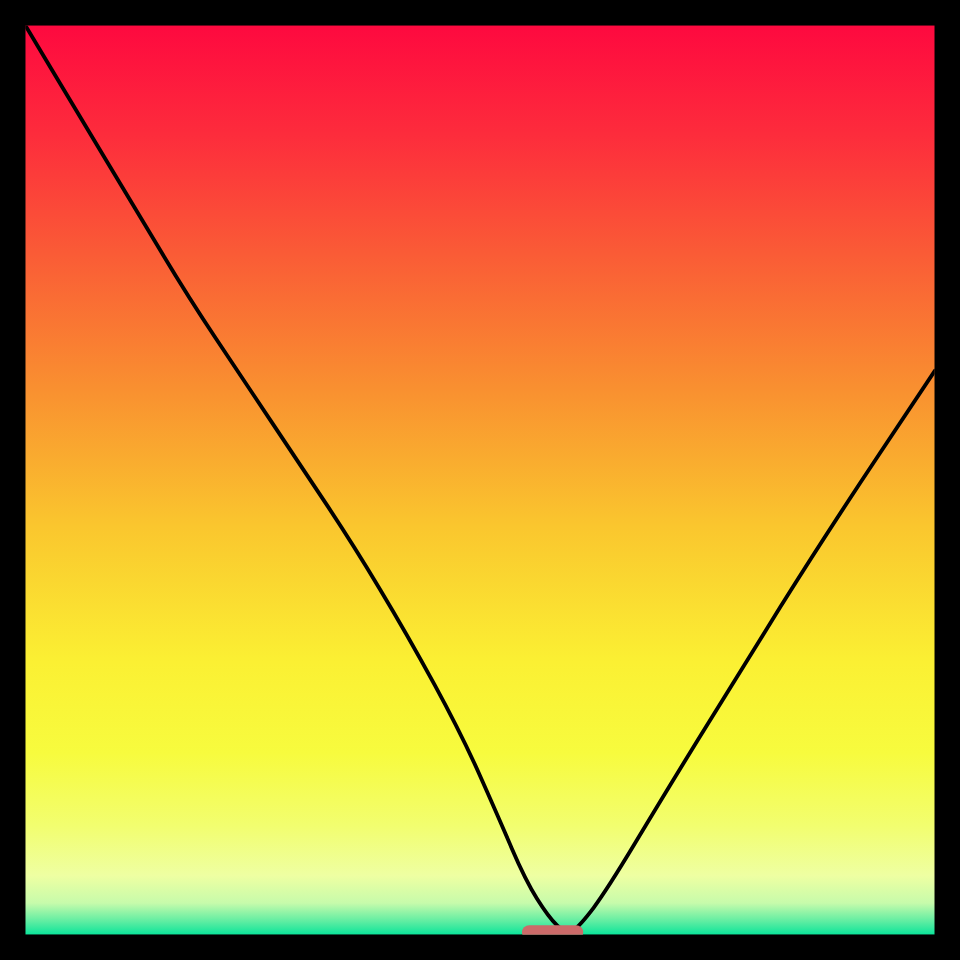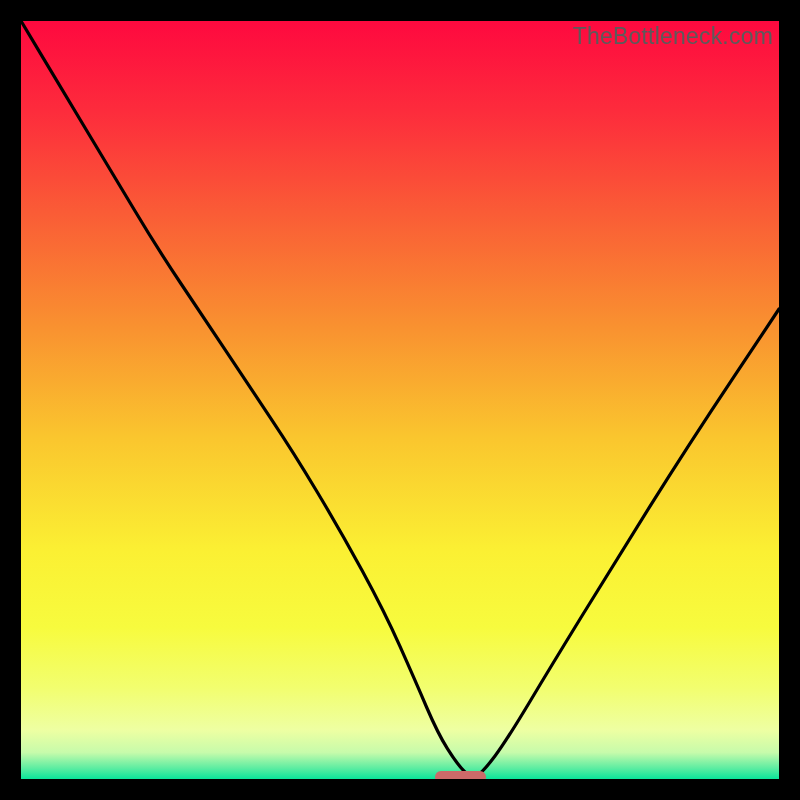--- a/index.html
+++ b/index.html
@@ -68,21 +68,20 @@
             <stop offset="88%" stop-color="#f2fe6f"></stop>
             <stop offset="93.5%" stop-color="#eeffa2"></stop>
             <stop offset="96.5%" stop-color="#c7fbab"></stop>
             <stop offset="98.5%" stop-color="#60eda2"></stop>
             <stop offset="100%" stop-color="#0ae49a"></stop>
           </linearGradient>
       </defs>
       <rect x="0" y="0" width="758" height="758" fill="url(#bg)"></rect>
     </svg>
 
-    <div class="watermark">TheBottleneck.com</div>
 
     <svg class="curve" viewBox="0 0 758 758" preserveAspectRatio="none">
       <path id="curvePath" d="M 0.0 0.0 Q 0.0 0.0 22.7 37.9 Q 45.5 75.8 68.2 113.7 Q 91.0 151.6 113.7 189.5 Q 136.4 227.4 159.2 261.5 Q 181.9 295.6 204.7 329.7 Q 227.4 363.8 250.1 397.9 Q 272.9 432.1 295.6 470.0 Q 318.4 507.9 341.1 549.5 Q 363.8 591.2 379.0 625.4 Q 394.2 659.5 405.5 686.0 Q 416.9 712.5 426.4 727.7 Q 435.8 742.8 443.4 750.4 Q 451.0 758.0 456.7 754.2 Q 462.4 750.4 473.8 735.3 Q 485.1 720.1 507.9 682.2 Q 530.6 644.3 560.9 595.0 Q 591.2 545.8 629.1 485.1 Q 667.0 424.5 712.5 356.3 T 758.0 288.0" fill="none" stroke="#000000" stroke-width="3.2" stroke-linecap="round"></path>
     </svg>
 
     <div id="marker" class="marker" style="width: 50.786px; height: 12.128px; left: 414.247px; top: 749.936px; background: rgb(204, 106, 105);"></div>
 
   </div>
 </div>
 

